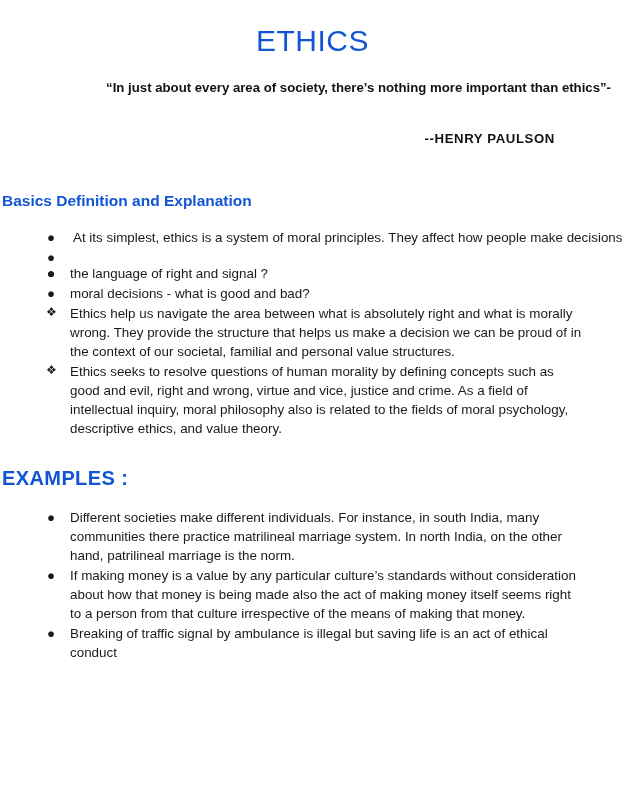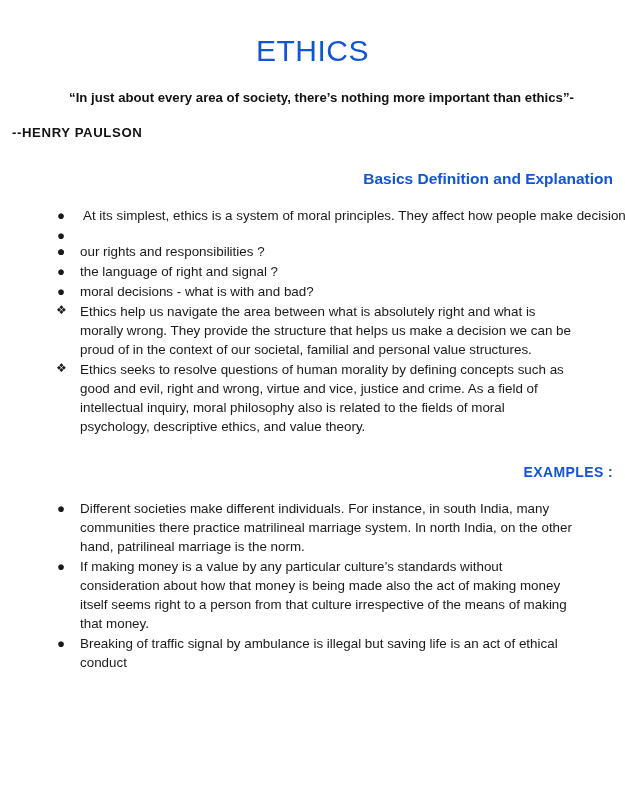--- a/index.html
+++ b/index.html
@@ -12,69 +12,69 @@
     height: 786px;
     font-family: "Liberation Sans", sans-serif;
     color: #1a1a1a;
     overflow: hidden;
     position: relative;
   }
   .page {
     width: 625px;
     height: 552px;
     box-sizing: border-box;
-    padding: 12px;
+    padding: 2px;
     position: relative;
   }
 
   
   .doc-title {
     color: #1155d4;
     font-size: 30px;
     font-weight: normal;
     text-align: center;
     margin: 0;
     padding-top: 22px;
     letter-spacing: 0.5px;
     line-height: 1.1;
   }
 
   
   .quote-line {
     font-size: 13.2px;
     font-weight: bold;
     color: #121212;
-    text-align: center;
+    text-align: right;
     margin: 0;
     padding: 22px 12px 0 30px;
     line-height: 1.3;
   }
   .quote-attrib {
     font-size: 13.2px;
     font-weight: bold;
     color: #121212;
-    text-align: left;
-    margin: 0;
+    text-align: right;
+    margin: 16px;
     padding: 18px 52px 0 0;
     letter-spacing: 0.6px;
     line-height: 1.3;
   }
 
   
   .section-heading {
     color: #1155d4;
     font-size: 15.5px;
     font-weight: bold;
-    text-align: right;
+    text-align: left;
     margin: 0;
     line-height: 1.25;
   }
   .sh-basics   { padding-top: 28px; }
   .sh-dilemmas { padding-top: 27px; }
-  .sh-examples { padding-top: 27px; font-size: 14px; letter-spacing: 0.4px; }
+  .sh-examples { padding-top: 27px; font-size: 20px; letter-spacing: 0.4px; }
 
   
   ul.blist {
     list-style: none;
     margin: 0;
     padding: 0;
   }
   ul.blist.after-heading { margin-top: 17px; }
 
   ul.blist li {
@@ -122,29 +122,28 @@
       <span class="bullet-mark">●</span>
     </li>
   </ul>
 
   <ul class="blist after-heading">
     <li>
       <span class="bullet-mark">●</span>
     </li>
     <li>
       <span class="bullet-mark">●</span>
-      <span>our rights and responsibilities ?</span>
     </li>
     <li>
       <span class="bullet-mark">●</span>
       <span>the language of right and signal ?</span>
     </li>
     <li>
       <span class="bullet-mark">●</span>
-      <span>moral decisions - what is with and bad?</span>
+      <span>moral decisions - what is good and bad?</span>
     </li>
     <li class="florette">
       <span class="bullet-mark">❖</span>
       <span>Ethics help us navigate the area between what is absolutely right and what is morally wrong. They provide the structure that helps us make a decision we can be proud of in the context of our societal, familial and personal value structures.</span>
     </li>
     <li class="florette">
       <span class="bullet-mark">❖</span>
       <span>Ethics seeks to resolve questions of human morality by defining concepts such as good and evil, right and wrong, virtue and vice, justice and crime. As a field of intellectual inquiry, moral philosophy also is related to the fields of moral psychology, descriptive ethics, and value theory.</span>
     </li>
   </ul>

